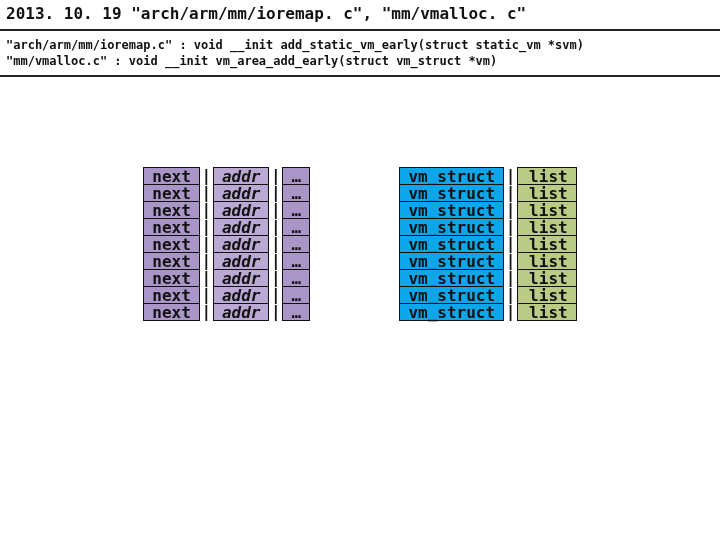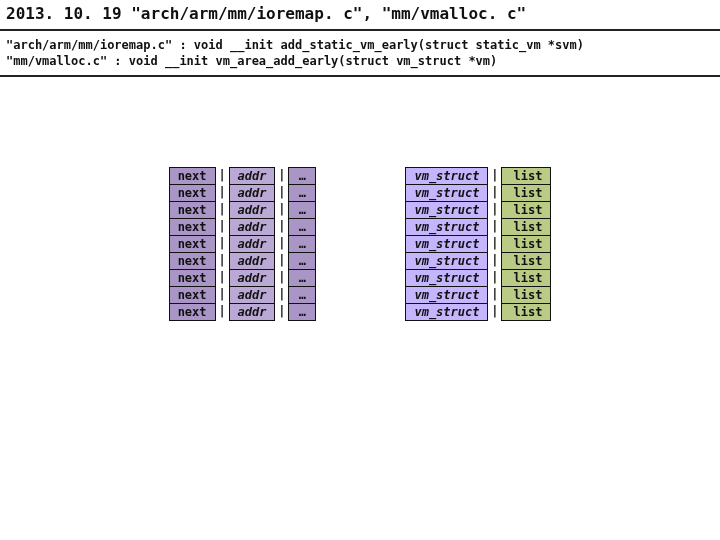--- a/index.html
+++ b/index.html
@@ -36,34 +36,34 @@
     padding: 0 40px;
   }
   .block {
     display: flex;
     flex-direction: column;
   }
   .row {
     display: flex;
     height: 17px;
     line-height: 17px;
-    font-size: 12px;
+    font-size: 16px;
     font-weight: bold;
     color: #111;
   }
   .cell {
     border: 1px solid #111;
     margin: -0.5px;
     padding: 0 8px;
     white-space: nowrap;
     text-align: center;
   }
   .purple-1 { background: #a996c7; }
   .purple-2 { background: #baa9d4; font-style: italic; }
-  .green-1  { background: #c4b5fd; font-style: italic; }
+  .green-1  { background: #0ea5e9; }
   .green-2  { background: #b9cb84; }
   .sep {
     width: 14px;
     text-align: center;
     font-weight: bold;
     color: #111;
   }
   
   .c-next   { min-width: 44px; }
   .c-addr   { min-width: 44px; }

